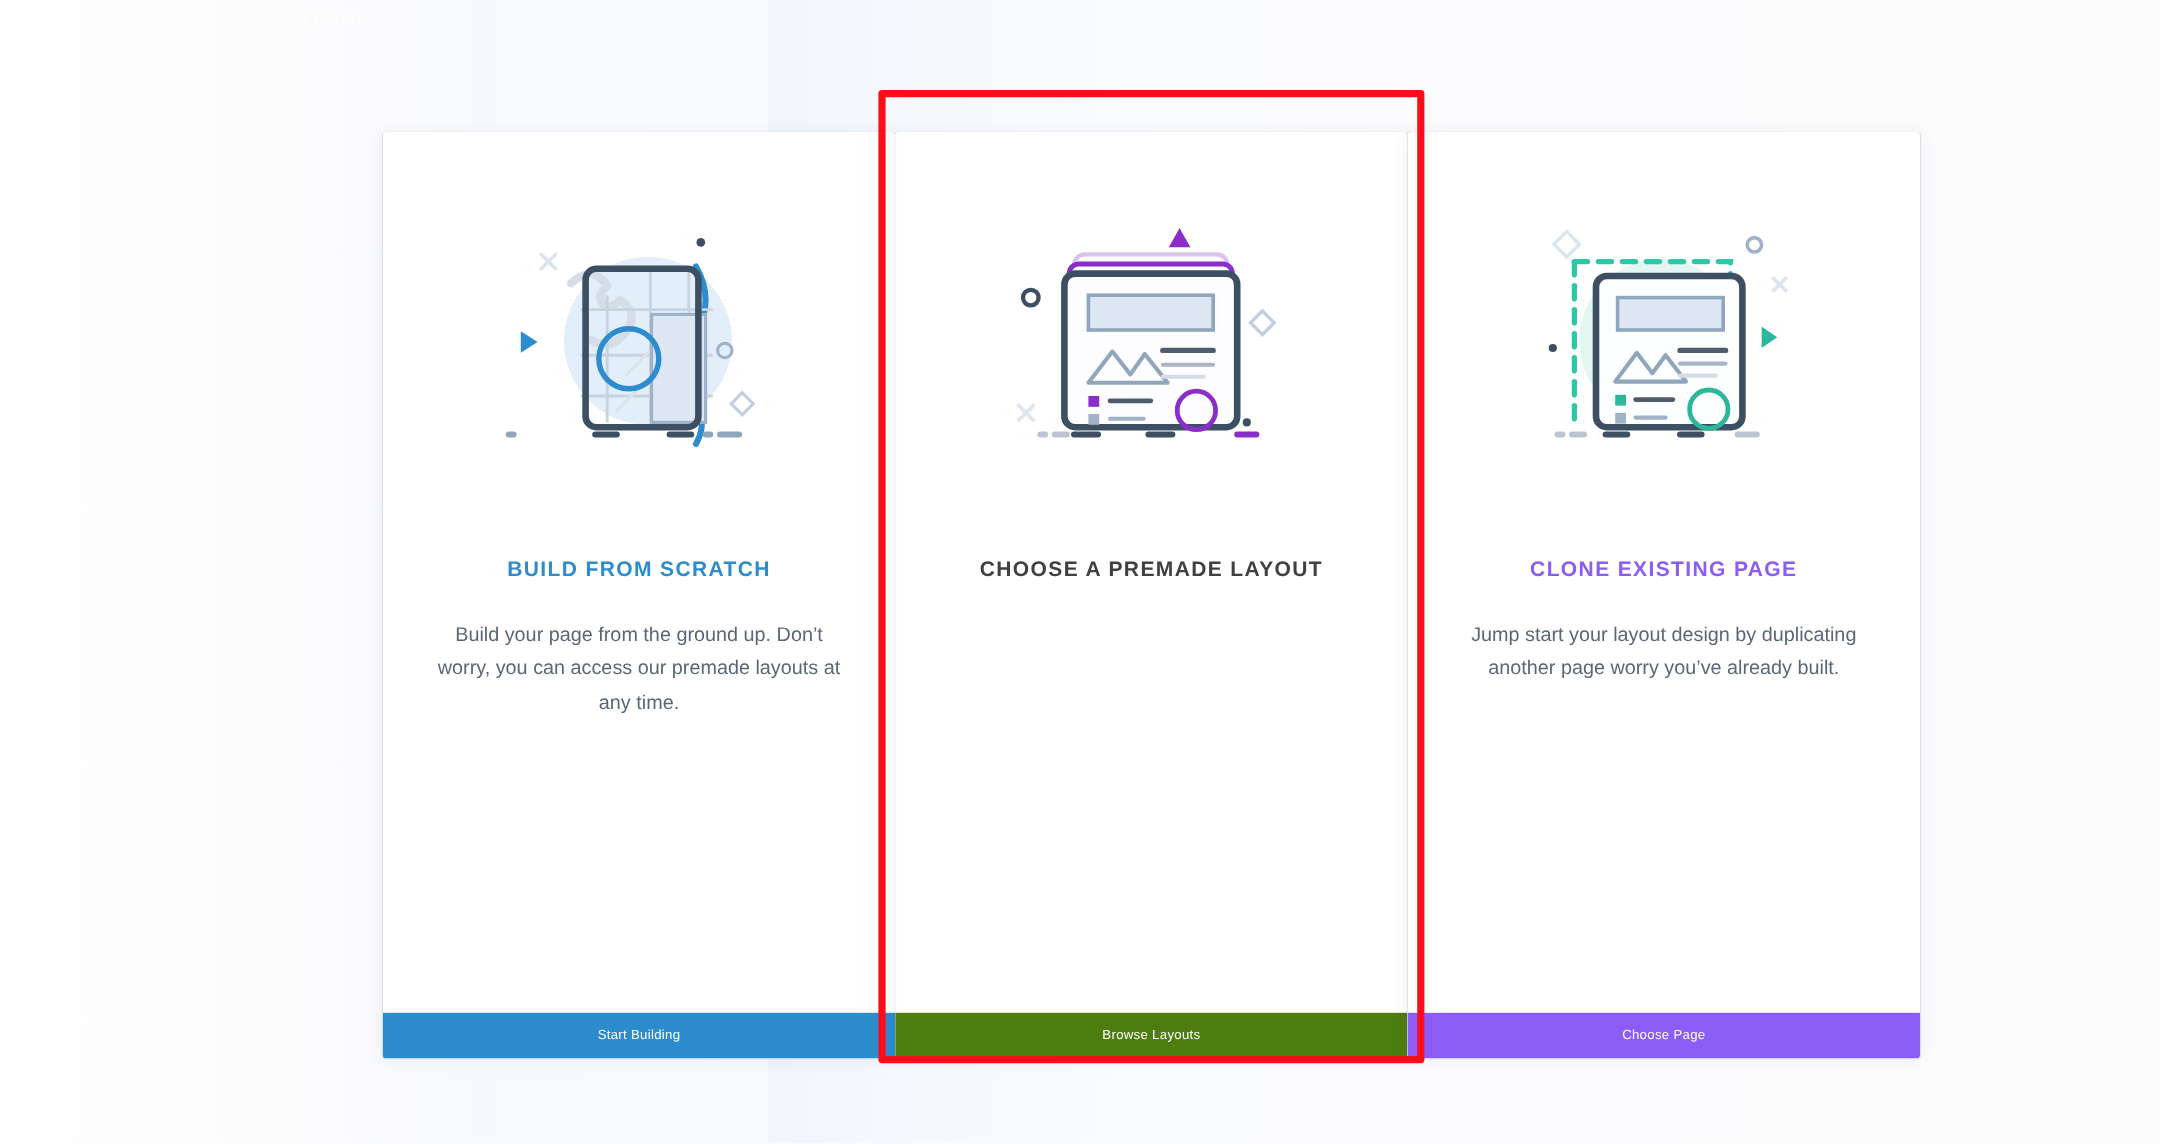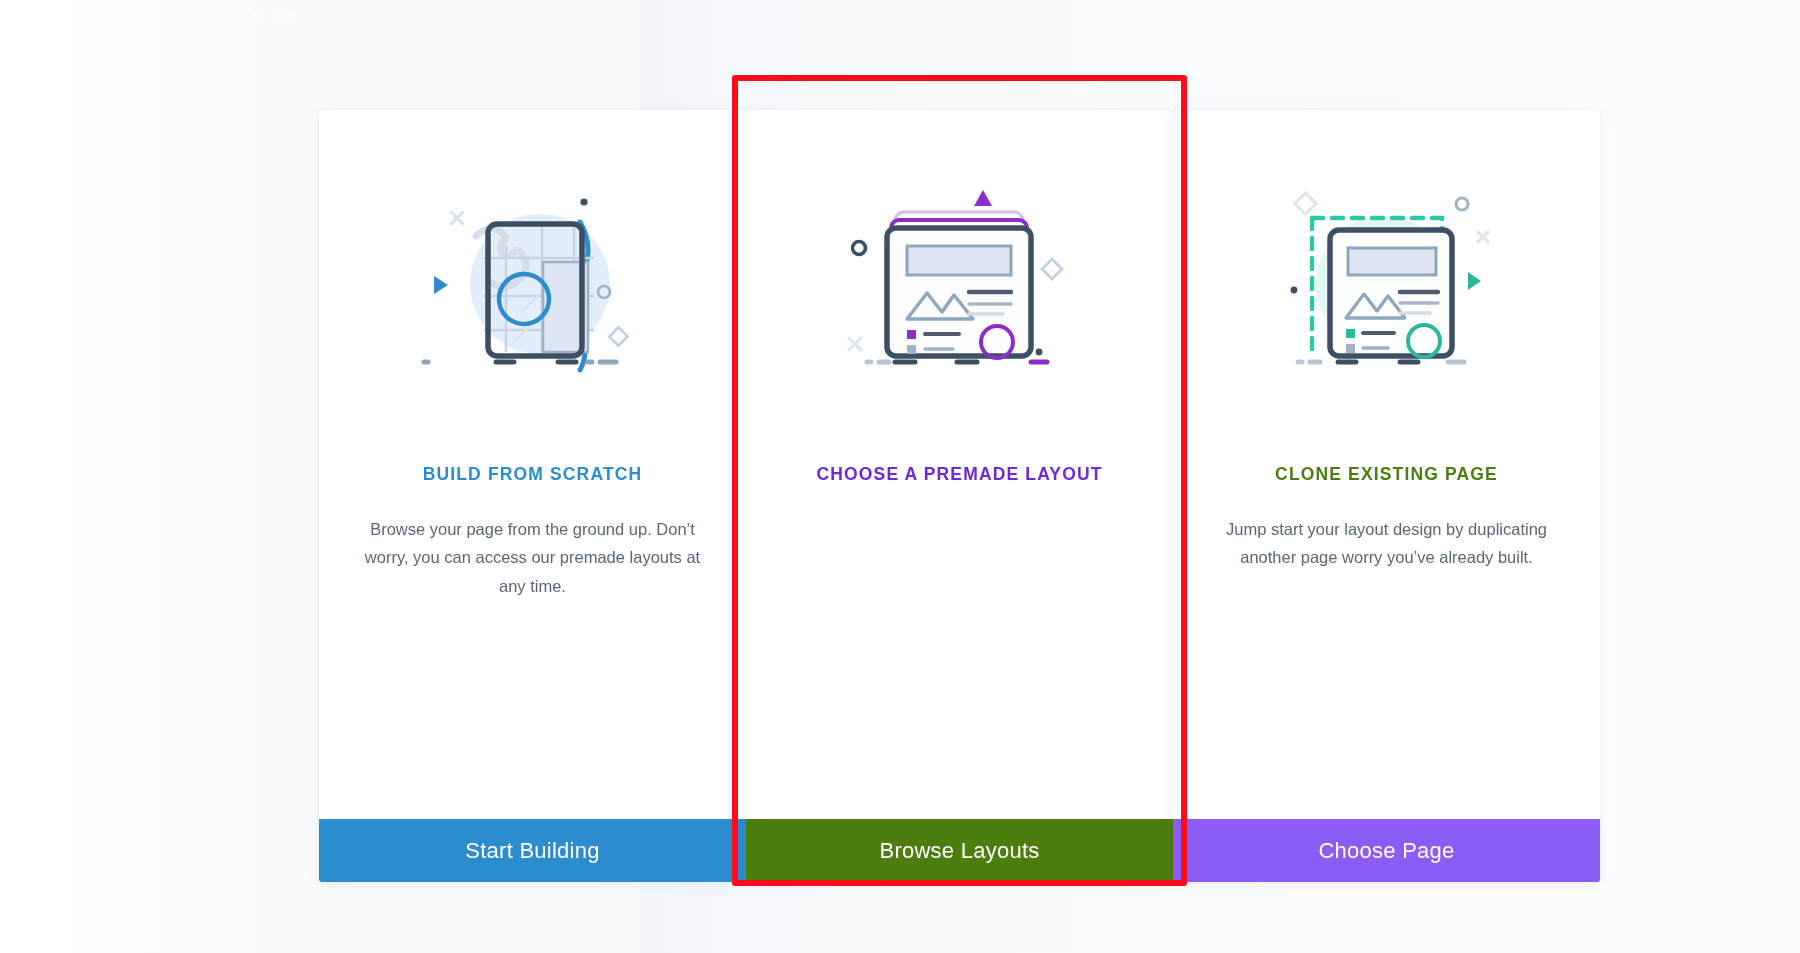--- a/index.html
+++ b/index.html
@@ -131,25 +131,25 @@
     margin-top: 30px;
     font-size: 16.5px;
     line-height: 1.72;
     color: #5c6677;
     text-align: center;
     max-width: 350px;
   }
 
   .card-cta {
     width: 100%;
-    height: 63px;
+    height: 38px;
     border: none;
     color: #ffffff;
     font-family: "Liberation Sans", sans-serif;
-    font-size: 22px;
+    font-size: 11px;
     font-weight: 400;
     letter-spacing: .25px;
     cursor: pointer;
     display: flex;
     align-items: center;
     justify-content: center;
     flex: 0 0 auto;
   }
 </style>
 </head>
@@ -214,21 +214,21 @@
               <circle cx="166" cy="18" r="3.6" fill="#3d4f63"></circle>
               <g stroke="#dbe3ec" stroke-width="3" stroke-linecap="round">
                 <line x1="33" y1="28" x2="45" y2="40"></line>
                 <line x1="45" y1="28" x2="33" y2="40"></line>
               </g>
               <rect x="194" y="146" width="13" height="13" fill="none" stroke="#c2cfe0" stroke-width="2.6" transform="rotate(45 200.5 152.5)"></rect>
             </svg>
           </div>
 
           <div class="card-title" style="color:#2d8ccd">BUILD FROM SCRATCH</div>
-          <div class="card-desc">Browse your page from the ground up. Don’t worry, you can access our premade layouts at any time.</div>
+          <div class="card-desc">Build your page from the ground up. Don’t worry, you can access our premade layouts at any time.</div>
         </div>
         <button class="card-cta" style="background:#2d8ccd">Start Building</button>
       </div>
     </div>
 
     <div class="card-slot highlighted">
       <div class="card">
         <div class="card-body">
 
           <div class="illustration">
@@ -264,21 +264,21 @@
               <circle cx="14" cy="64" r="6.5" fill="none" stroke="#3d4f63" stroke-width="3.6"></circle>
               <circle cx="194" cy="168" r="3.4" fill="#3d4f63"></circle>
               <rect x="200" y="78" width="14" height="14" fill="none" stroke="#c2cfe0" stroke-width="2.8" transform="rotate(45 207 85)"></rect>
               <g stroke="#e0e6ee" stroke-width="3.2" stroke-linecap="round">
                 <line x1="4" y1="154" x2="16" y2="166"></line>
                 <line x1="16" y1="154" x2="4" y2="166"></line>
               </g>
             </svg>
           </div>
 
-          <div class="card-title" style="color:#6d28d9">CHOOSE A PREMADE LAYOUT</div>
+          <div class="card-title" style="color:#404040">CHOOSE A PREMADE LAYOUT</div>
         </div>
         <button class="card-cta" style="background:#4d7c0f">Browse Layouts</button>
       </div>
       <div class="highlight-ring"></div>
     </div>
 
     <div class="card-slot">
       <div class="card">
         <div class="card-body">
 
@@ -315,21 +315,21 @@
               <circle cx="190" cy="20" r="6" fill="none" stroke="#9fb2c8" stroke-width="3"></circle>
               <circle cx="22" cy="106" r="3.4" fill="#3d4f63"></circle>
               <rect x="26" y="12" width="15" height="15" fill="none" stroke="#dfe5ed" stroke-width="3" transform="rotate(45 33.5 19.5)"></rect>
               <g stroke="#dfe5ed" stroke-width="3.2" stroke-linecap="round">
                 <line x1="206" y1="48" x2="216" y2="58"></line>
                 <line x1="216" y1="48" x2="206" y2="58"></line>
               </g>
             </svg>
           </div>
 
-          <div class="card-title" style="color:#4d7c0f">CLONE EXISTING PAGE</div>
+          <div class="card-title" style="color:#8b5cf6">CLONE EXISTING PAGE</div>
           <div class="card-desc">Jump start your layout design by duplicating another page worry you’ve already built.</div>
         </div>
         <button class="card-cta" style="background:#8b5cf6">Choose Page</button>
       </div>
     </div>
 
   </div>
 </div>
 
 </body></html>

